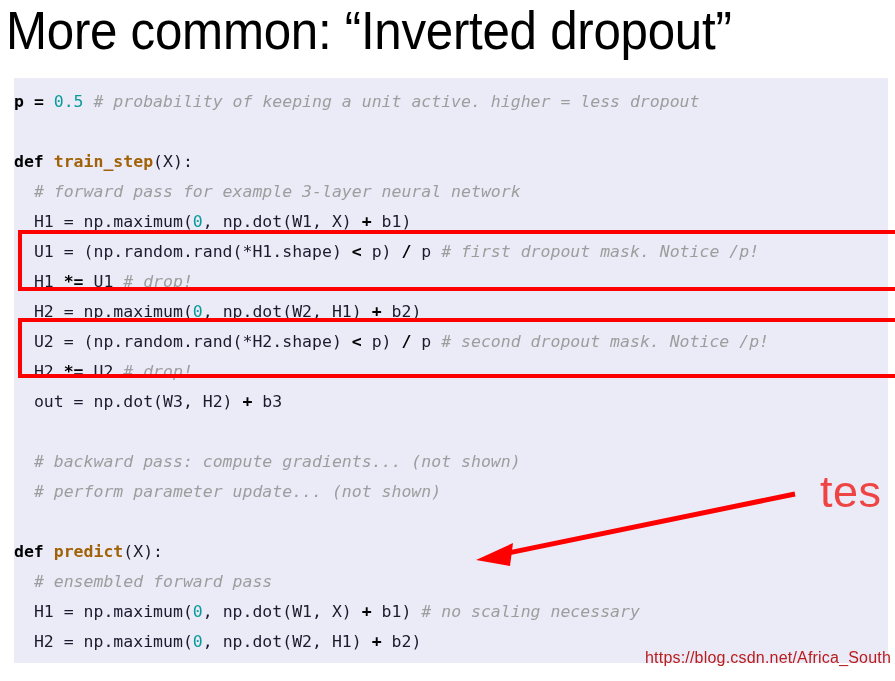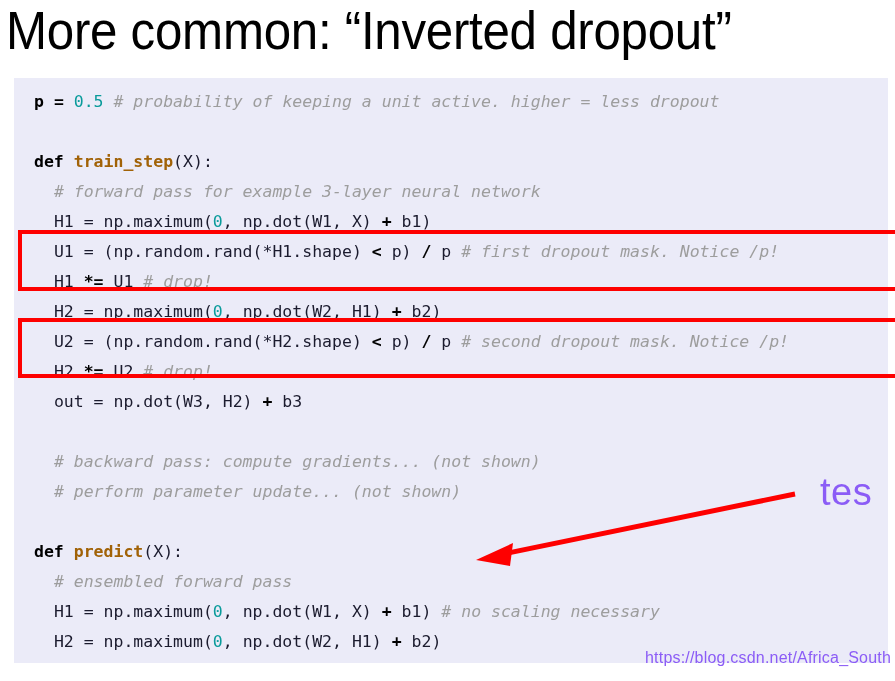--- a/index.html
+++ b/index.html
@@ -48,21 +48,21 @@
     margin: 0;
     padding: 9px 0 0 0;
     font-family: "DejaVu Sans Mono", "Liberation Mono", monospace;
     font-size: 16.5px;
     line-height: 30px;
     color: #1b1b2e;
     white-space: pre;
     letter-spacing: 0px;
   }
 
-  .ln { display: block; height: 30px; padding-left: 0; margin-left: 20px; }
+  .ln { display: block; height: 30px; padding-left: 0; }
 
   .kw   { color: #000000; font-weight: bold; }
   .fn   { color: #a16207; font-weight: bold; }
   .num  { color: #0a9b9b; }
   .cm   { color: #9d9d9d; font-style: italic; }
   .op   { color: #000000; font-weight: bold; }
   .pl   { color: #1b1b2e; }
 
   
   .redbox {
@@ -83,36 +83,36 @@
     height: 110px;
     pointer-events: none;
   }
 
   
   #test-label {
     position: absolute;
     left: 820px;
     top: 466px;
     font-family: "Liberation Sans", sans-serif;
-    font-size: 38px;
+    font-size: 45px;
     line-height: 52px;
-    color: #8b5cf6;
+    color: #ef4444;
     white-space: nowrap;
     letter-spacing: 0.5px;
   }
 
   
   #watermark {
     position: absolute;
     left: 645px;
     top: 648px;
     font-family: "Liberation Sans", sans-serif;
     font-size: 16px;
     line-height: 20px;
-    color: #8b5cf6;
+    color: #b91c1c;
     white-space: nowrap;
     letter-spacing: 0.2px;
   }
 </style>
 </head>
 <body>
 
 <div id="slide-title">More common: “Inverted dropout”</div>
 
 <div id="code-block">

